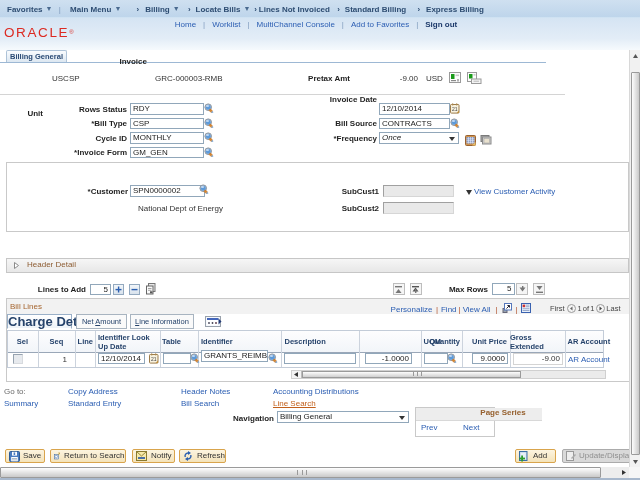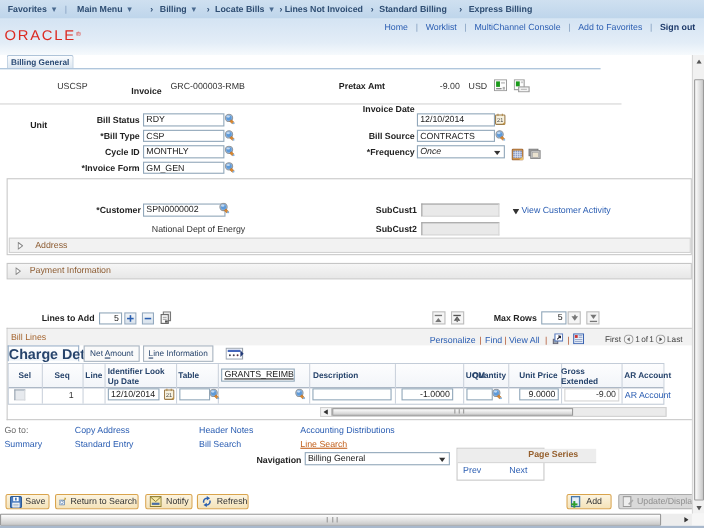--- a/index.html
+++ b/index.html
@@ -28,32 +28,32 @@
 <span>Favorites</span><span style="margin-left:3px;font-size:7px;color:#4a6a8f;vertical-align:0.5px;">▼</span>
 <span class="sep" style="margin-left:4px;font-weight:normal;">|</span>
 <span style="margin-left:7px;">Main&nbsp;Menu</span><span style="margin-left:3px;font-size:7px;color:#4a6a8f;vertical-align:0.5px;">▼</span>
 <span style="margin-left:13px;">›</span><span style="margin-left:6px;">Billing</span><span style="margin-left:3px;font-size:7px;color:#4a6a8f;vertical-align:0.5px;">▼</span>
 <span style="margin-left:6px;">›</span><span style="margin-left:5px;">Locate&nbsp;Bills</span><span style="margin-left:3px;font-size:7px;color:#4a6a8f;vertical-align:0.5px;">▼</span>
 <span style="margin-left:1.5px;">›</span><span style="margin-left:2px;">Lines&nbsp;Not&nbsp;Invoiced</span>
 <span style="margin-left:5px;">›</span><span style="margin-left:5px;">Standard&nbsp;Billing</span>
 <span style="margin-left:9px;">›</span><span style="margin-left:6px;">Express&nbsp;Billing</span>
 </div>
 
-<div class="ab" style="left:0;top:20px;width:632px;text-align:right;font-size:8px;line-height:10px;color:#2a5db2;white-space:nowrap;">
+<div class="ab" style="left:0;top:20px;width:632px;text-align:center;font-size:8px;line-height:10px;color:#2a5db2;white-space:nowrap;">
 <span>Home</span><span class="sep" style="margin:0 7px;">|</span><span>Worklist</span><span class="sep" style="margin:0 7px;">|</span><span>MultiChannel&nbsp;Console</span><span class="sep" style="margin:0 7px;">|</span><span>Add&nbsp;to&nbsp;Favorites</span><span class="sep" style="margin:0 7px;">|</span><span class="b" style="color:#1d3a6b;">Sign&nbsp;out</span>
 </div>
 
 <div class="ab" style="left:4px;top:26px;font-size:13.5px;line-height:13px;font-weight:normal;color:#dc2a22;letter-spacing:1.6px;transform:scaleY(0.95);transform-origin:top left;">ORACLE<span style="font-size:6px;vertical-align:4px;letter-spacing:0;">®</span></div>
 
 <div class="ab" style="left:6px;top:50px;width:59px;height:11px;background:linear-gradient(#fafcfe,#dce7f1);border:1px solid #aec3d8;border-bottom:none;border-radius:2px 2px 0 0;font-size:7.5px;font-weight:bold;color:#2a4a74;line-height:11px;text-align:center;white-space:nowrap;">Billing General</div>
 <div class="ab" style="left:0;top:61.5px;width:546px;height:1.5px;background:#9db8d4;"></div>
 
 <div class="ab lab" style="left:0;top:85px;width:43px;margin-top:24px;">Unit</div>
 <div class="ab f9" style="left:52px;top:73.5px;">USCSP</div>
-<div class="ab lab" style="left:60px;top:78px;width:87px;">Invoice</div>
+<div class="ab lab" style="left:60px;top:57px;width:87px;">Invoice</div>
 <div class="ab f9" style="left:155px;top:73.5px;">GRC-000003-RMB</div>
 <div class="ab lab" style="left:260px;top:73.5px;width:90px;">Pretax Amt</div>
 <div class="ab f9" style="left:330px;top:73.5px;width:88px;text-align:right;">-9.00</div>
 <div class="ab f9" style="left:426px;top:73.5px;">USD</div>
 <svg class="ab" style="left:449px;top:72px;" width="12" height="11" viewBox="0 0 12 11">
       <rect x="0.5" y="0.5" width="11" height="10" fill="#fdfdfd" stroke="#9a9a9a"></rect>
       <rect x="2" y="2" width="3.5" height="5" fill="#1a9a1a"></rect>
       <rect x="6.5" y="2.5" width="3.5" height="1.6" fill="#c9c9c9"></rect>
       <rect x="2" y="8" width="5" height="1.2" fill="#8a8a8a"></rect>
       <rect x="8" y="7" width="2" height="2.5" fill="#b0b0b0"></rect>
@@ -61,21 +61,21 @@
 <svg class="ab" style="left:467px;top:72px;" width="15" height="12" viewBox="0 0 15 12">
       <rect x="0.5" y="0.5" width="9" height="9" fill="#fdfdfd" stroke="#9a9a9a"></rect>
       <rect x="2" y="2" width="3.5" height="4.5" fill="#1a9a1a"></rect>
       <rect x="6.5" y="2" width="2" height="1.6" fill="#c9c9c9"></rect>
       <rect x="4.5" y="7" width="9.5" height="4.5" fill="#f4f4f4" stroke="#9a9a9a"></rect>
       <rect x="6.5" y="8.7" width="5.5" height="1" fill="#b8b8b8"></rect>
     </svg>
 
 <div class="ab" style="left:0;top:93.5px;width:565px;height:1.5px;background:#d4d4d4;"></div>
 
-<div class="ab lab" style="left:20px;top:104.5px;width:107px;">Bill Status</div>
+<div class="ab lab" style="left:20px;top:104.5px;width:107px;">Rows Status</div>
 <div class="ab lab" style="left:20px;top:119px;width:107px;">*Bill Type</div>
 <div class="ab lab" style="left:20px;top:133.5px;width:107px;">Cycle ID</div>
 <div class="ab lab" style="left:20px;top:148px;width:107px;">*Invoice Form</div>
 
 <div class="ab inp" style="left:130px;top:103px;width:68px;height:10px;">RDY</div>
 <div class="ab inp" style="left:130px;top:117.5px;width:68px;height:10px;">CSP</div>
 <div class="ab inp" style="left:130px;top:132px;width:68px;height:10px;">MONTHLY</div>
 <div class="ab inp" style="left:130px;top:146.5px;width:68px;height:10px;">GM_GEN</div>
 
 <div class="ab lab" style="left:280px;top:95px;width:97px;">Invoice Date</div>
@@ -94,33 +94,27 @@
   <div class="f9" style="position:absolute;left:131px;top:41px;">National Dept of Energy</div>
   <div class="lab" style="position:absolute;left:280px;top:23.5px;width:92px;">SubCust1</div>
   <div class="lab" style="position:absolute;left:280px;top:40.5px;width:92px;">SubCust2</div>
   <div class="inp ro" style="position:absolute;left:376px;top:22px;width:65px;height:9px;"></div>
   <div class="inp ro" style="position:absolute;left:376px;top:39px;width:65px;height:9px;"></div>
   <svg style="position:absolute;left:459px;top:27px;" width="6" height="5" viewBox="0 0 6 5">
         <path d="M0 0 L6 0 L3 5 Z" fill="#333"></path>
       </svg>
   <div class="lnk" style="position:absolute;left:467px;top:24px;">View Customer Activity</div>
 
-  <div style="position:absolute;left:1px;top:53px;width:618px;height:12px;background:#f2f2f2;border:1px solid #d2d2d2;">
-    <svg style="position:absolute;left:7px;top:3px;" width="5" height="7" viewBox="0 0 5 7">
-          <path d="M0.5 0.5 L4.5 3.5 L0.5 6.5 Z" fill="#fff" stroke="#8a8a8a"></path>
-        </svg>
-    <div class="f9 brown" style="position:absolute;left:23px;top:0.5px;">Address</div>
-  </div>
-</div>
-
-<div class="ab" style="left:6px;top:238.5px;width:621px;height:13px;background:linear-gradient(#f6f6f6,#e7e7e7);border:1px solid #c6c6c6;">
+</div>
+
+<div class="ab" style="left:6px;top:257.5px;width:621px;height:13px;background:linear-gradient(#f6f6f6,#e7e7e7);border:1px solid #c6c6c6;">
   <svg style="position:absolute;left:7px;top:3px;" width="5" height="7" viewBox="0 0 5 7">
         <path d="M0.5 0.5 L4.5 3.5 L0.5 6.5 Z" fill="#fff" stroke="#8a8a8a"></path>
       </svg>
-  <div class="f9 brown" style="position:absolute;left:20px;top:1px;">Payment Information</div>
+  <div class="f9 brown" style="position:absolute;left:20px;top:1px;">Header Detail</div>
 </div>
 
 <div class="ab lab" style="left:0;top:285px;width:86px;">Lines to Add</div>
 <div class="ab inp" style="left:90px;top:283.5px;width:15px;height:10px;text-align:right;">5</div>
 <div class="ab" style="left:112.5px;top:283.5px;width:9px;height:9px;background:linear-gradient(#f2f6fa,#d8e2ec);border:1px solid #93a9bf;display:flex;align-items:center;justify-content:center;">
       <svg width="7" height="7" viewBox="0 0 7 7">
         <rect x="2.9" y="0.5" width="1.4" height="6" fill="#2b5fb0"></rect>
         <rect x="0.5" y="2.9" width="6" height="1.4" fill="#2b5fb0"></rect>
       </svg>
     </div>
@@ -235,21 +229,21 @@
 <div class="ab gh" style="left:359px;top:336.5px;width:60px;text-align:right;padding-left:41px;">Quantity</div>
 <div class="ab gh" style="left:423.5px;top:336.5px;">UOM</div>
 <div class="ab gh" style="left:448px;top:336.5px;width:59px;text-align:right;">Unit Price</div>
 <div class="ab gh" style="left:510px;top:332.5px;width:53px;text-align:left;white-space:normal;">Gross Extended</div>
 <div class="ab gh" style="left:567.5px;top:336.5px;">AR Account</div>
 
 <div class="ab" style="left:13px;top:354px;width:8px;height:8px;background:#e7eaee;border:1px solid #97a3b0;border-bottom-color:#d7dade;border-right-color:#d7dade;"></div>
 <div class="ab" style="left:38px;top:355px;width:29px;font-size:8px;line-height:10px;text-align:right;color:#333;">1</div>
 <div class="ab inp" style="left:98px;top:352.5px;width:41px;height:10px;">12/10/2014</div>
 <div class="ab inp" style="left:163px;top:352.5px;width:22px;height:10px;"></div>
-<div class="ab inp" style="left:201px;top:335px;width:61px;height:10px;text-decoration:underline;">GRANTS_REIMB</div>
+<div class="ab inp" style="left:201px;top:350px;width:61px;height:10px;">GRANTS_REIMB</div>
 <div class="ab inp" style="left:284px;top:352.5px;width:66px;height:10px;"></div>
 <div class="ab inp" style="left:365px;top:352.5px;width:41px;height:10px;text-align:right;">-1.0000</div>
 <div class="ab inp" style="left:424px;top:352.5px;width:18px;height:10px;"></div>
 <div class="ab inp" style="left:472px;top:352.5px;width:30px;height:10px;text-align:right;">9.0000</div>
 <div class="ab" style="left:513px;top:352.5px;width:44px;height:10px;border:1px solid #d4d4d4;font-size:8px;line-height:10px;text-align:right;padding:0 2px;color:#333;">-9.00</div>
 <div class="ab lnk" style="left:568px;top:354.5px;">AR Account</div>
 
 <div class="ab" style="left:291px;top:369.5px;width:313px;height:7px;background:#ebebeb;border:1px solid #d0d0d0;">
   <div style="position:absolute;left:0;top:0;width:9px;height:100%;background:#f3f3f3;border-right:1px solid #bbb;">
         <svg width="5" height="5" viewBox="0 0 5 5" style="position:absolute;left:2px;top:1.5px;">

